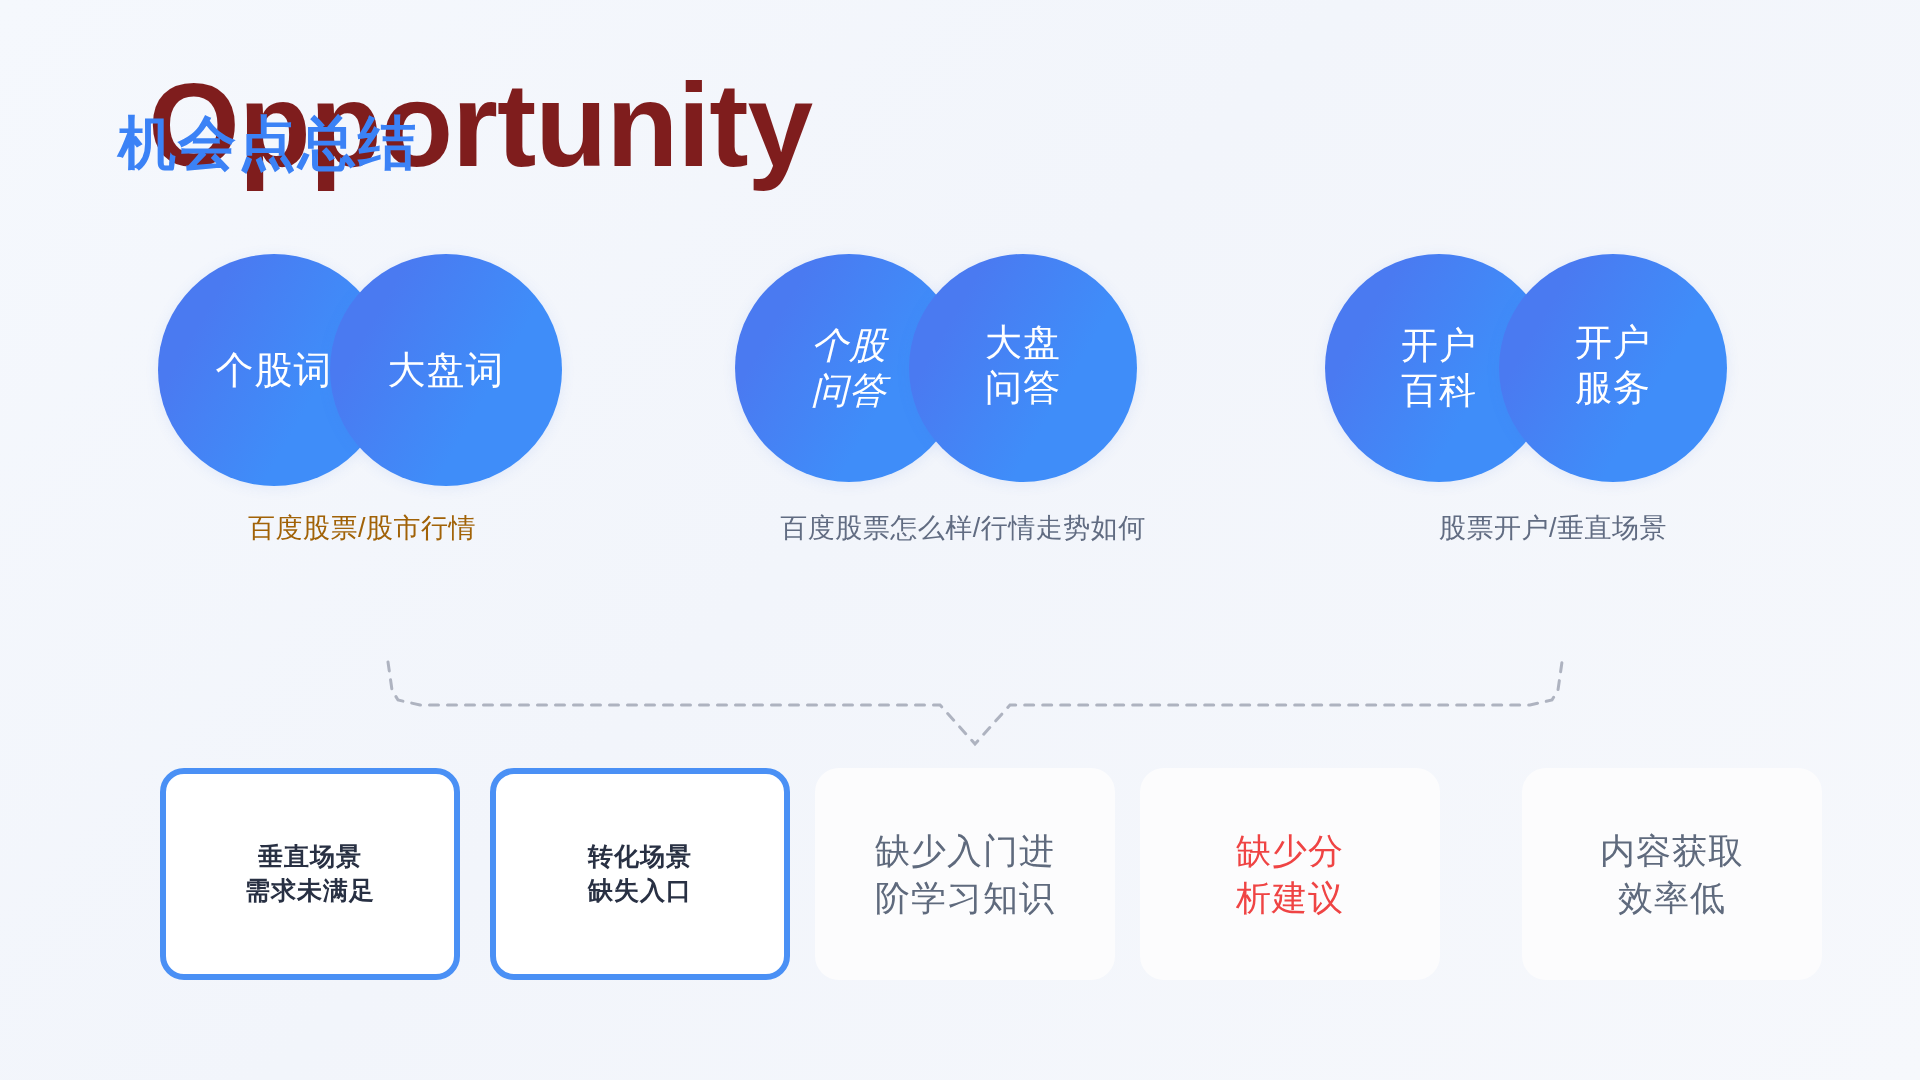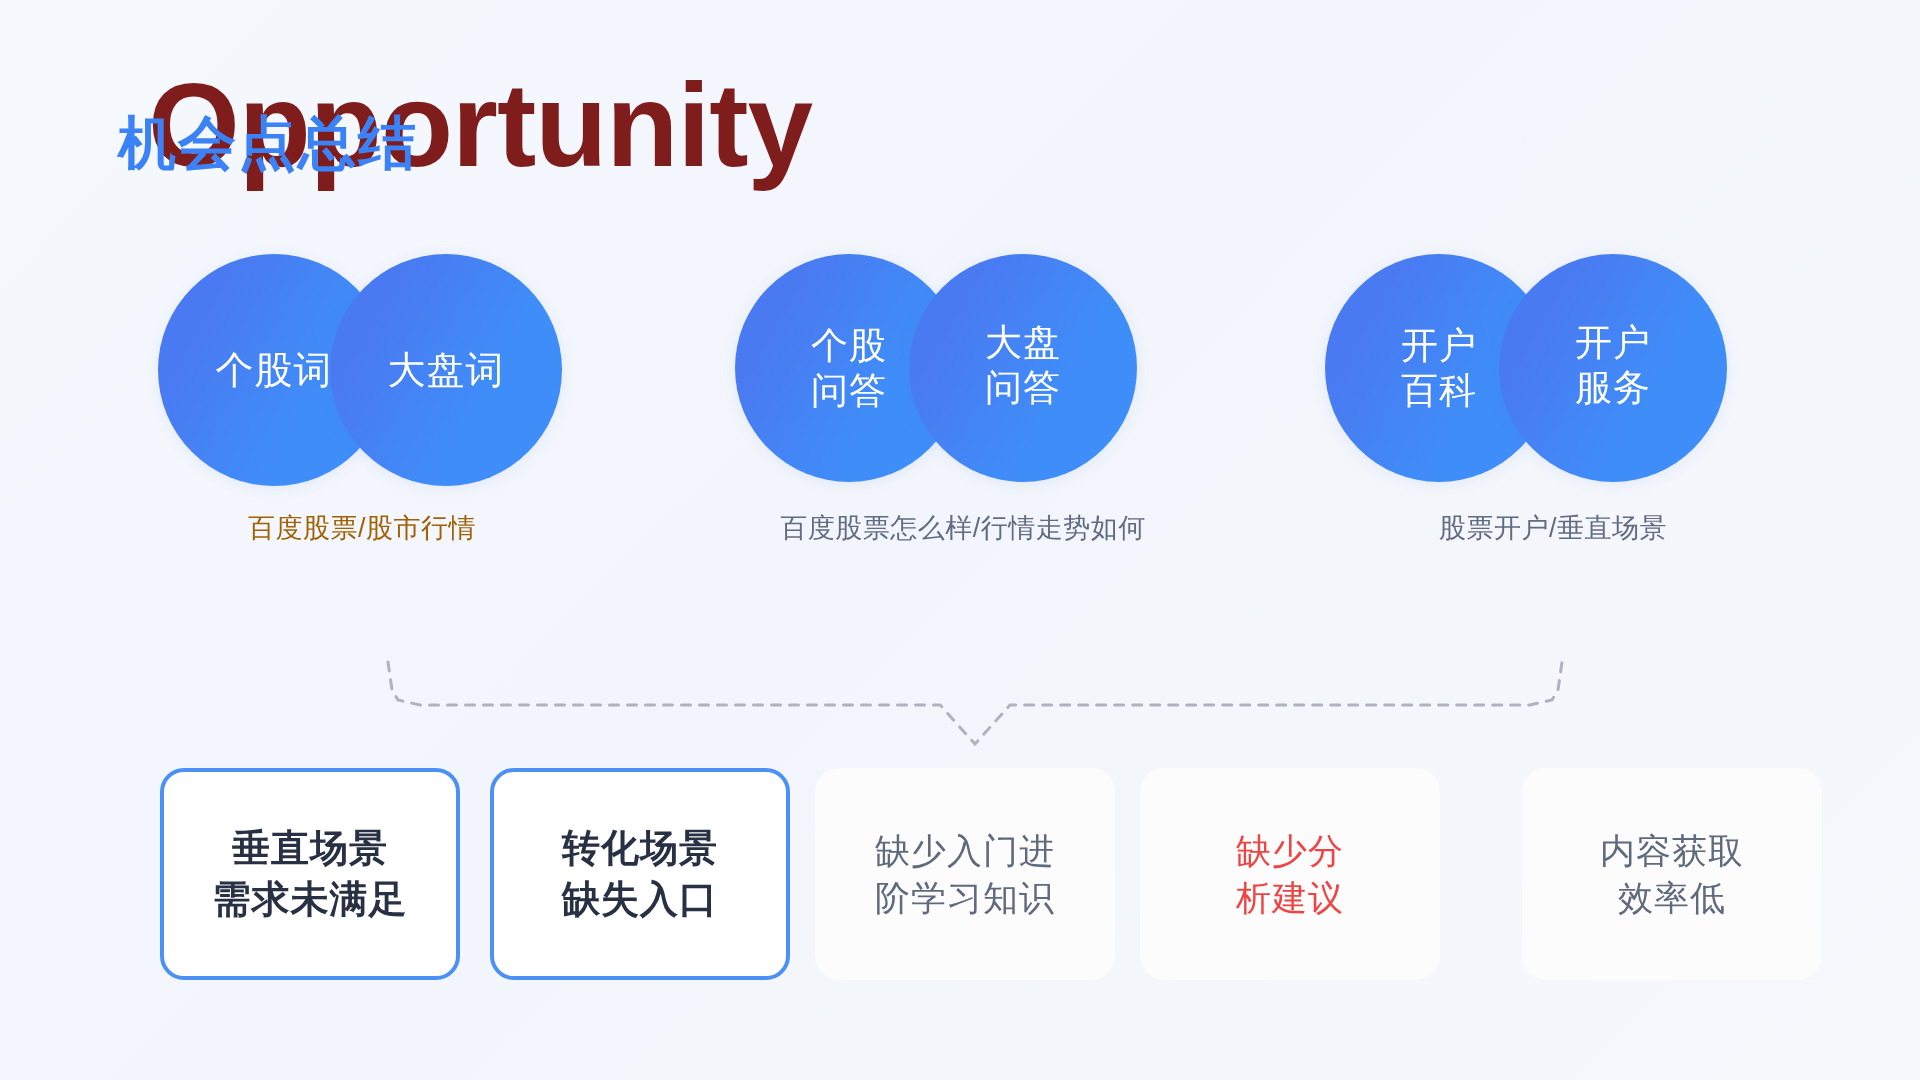--- a/index.html
+++ b/index.html
@@ -64,23 +64,23 @@
   #boxes { position:absolute; left:0; top:768px; width:1920px; height:222px; }
   .box {
     position:absolute; top:0; height:212px;
     border-radius:24px;
     background:#fdfdfe;
     display:flex; align-items:center; justify-content:center;
     text-align:center; line-height:1.35;
     white-space:pre-line;
   }
   .box.hi {
-    border:4px solid #ec4899;
+    border:6px solid #ec4899;
     background:#ffffff;
-    color:#283043; font-weight:700; font-size:38px;
+    color:#283043; font-weight:700; font-size:25px;
     letter-spacing:1px;
   }
   .box.plain {
     border:2px solid transparent;
     background:#fcfcfd;
     color:#5f6a7d; font-weight:400; font-size:35px;
     letter-spacing:1px;
   }
   #box-1 { left:160px;  width:300px; }
   #box-2 { left:490px;  width:300px; }
@@ -101,21 +101,21 @@
   <div class="group g1" id="grp-1">
     <div class="pair">
       <div class="circle left" style="white-space: pre-line; background: linear-gradient(120deg, rgb(74, 122, 241) 0%, rgb(74, 122, 241) 22%, rgb(63, 141, 249) 65%, rgb(63, 141, 249) 100%); color: rgb(255, 255, 255);">个股词</div>
       <div class="circle right" style="white-space: pre-line; background: linear-gradient(120deg, rgb(74, 122, 241) 0%, rgb(74, 122, 241) 22%, rgb(63, 141, 249) 65%, rgb(63, 141, 249) 100%); color: rgb(255, 255, 255);">大盘词</div>
     </div>
     <div class="caption" style="color: #a16207;">百度股票/股市行情</div>
   </div>
 
   <div class="group" id="grp-2">
     <div class="pair two-line">
-      <div class="circle left" style="white-space: pre-line; background: linear-gradient(120deg, rgb(74, 122, 241) 0%, rgb(74, 122, 241) 22%, rgb(63, 141, 249) 65%, rgb(63, 141, 249) 100%); color: rgb(255, 255, 255);">个股
+      <div class="circle left" style="white-space: pre-line; background: linear-gradient(120deg, rgb(74, 122, 241) 0%, rgb(74, 122, 241) 22%, rgb(63, 141, 249) 65%, rgb(63, 141, 249) 100%); color: rgb(255, 255, 255); font-style: italic;">个股
 问答</div>
       <div class="circle right" style="white-space: pre-line; background: linear-gradient(120deg, rgb(74, 122, 241) 0%, rgb(74, 122, 241) 22%, rgb(63, 141, 249) 65%, rgb(63, 141, 249) 100%); color: rgb(255, 255, 255);">大盘
 问答</div>
     </div>
     <div class="caption" style="color: rgb(97, 108, 130);">百度股票怎么样/行情走势如何</div>
   </div>
 
   <div class="group" id="grp-3">
     <div class="pair two-line">
       <div class="circle left" style="white-space: pre-line; background: linear-gradient(120deg, rgb(74, 122, 241) 0%, rgb(74, 122, 241) 22%, rgb(63, 141, 249) 65%, rgb(63, 141, 249) 100%); color: rgb(255, 255, 255);">开户

